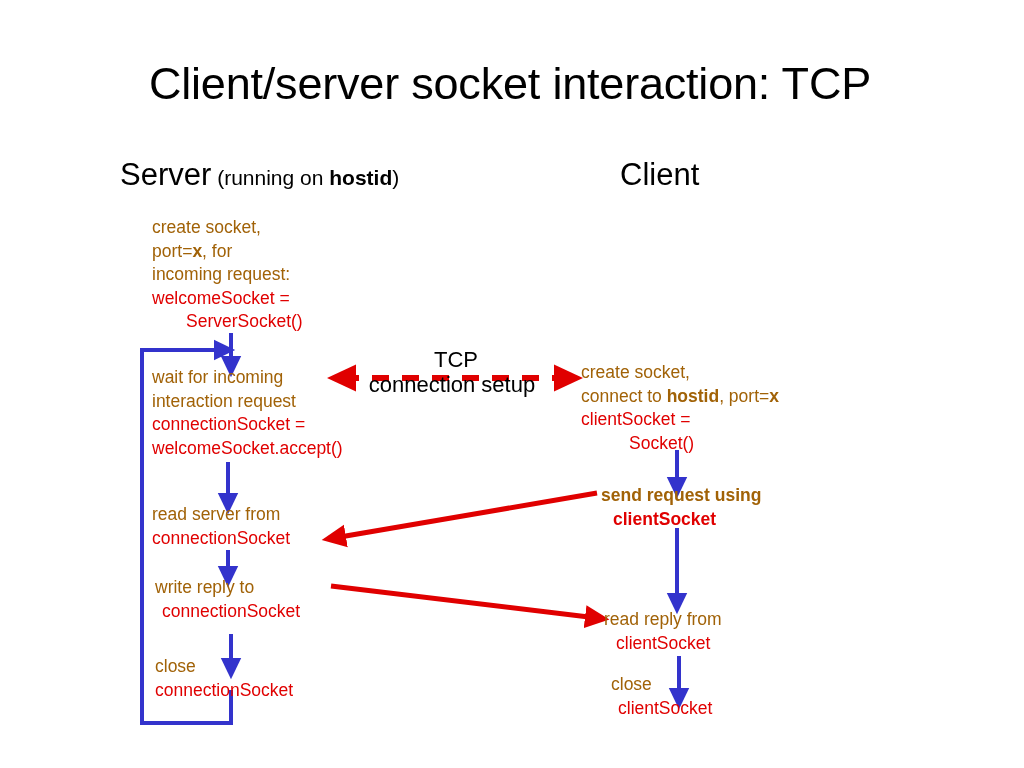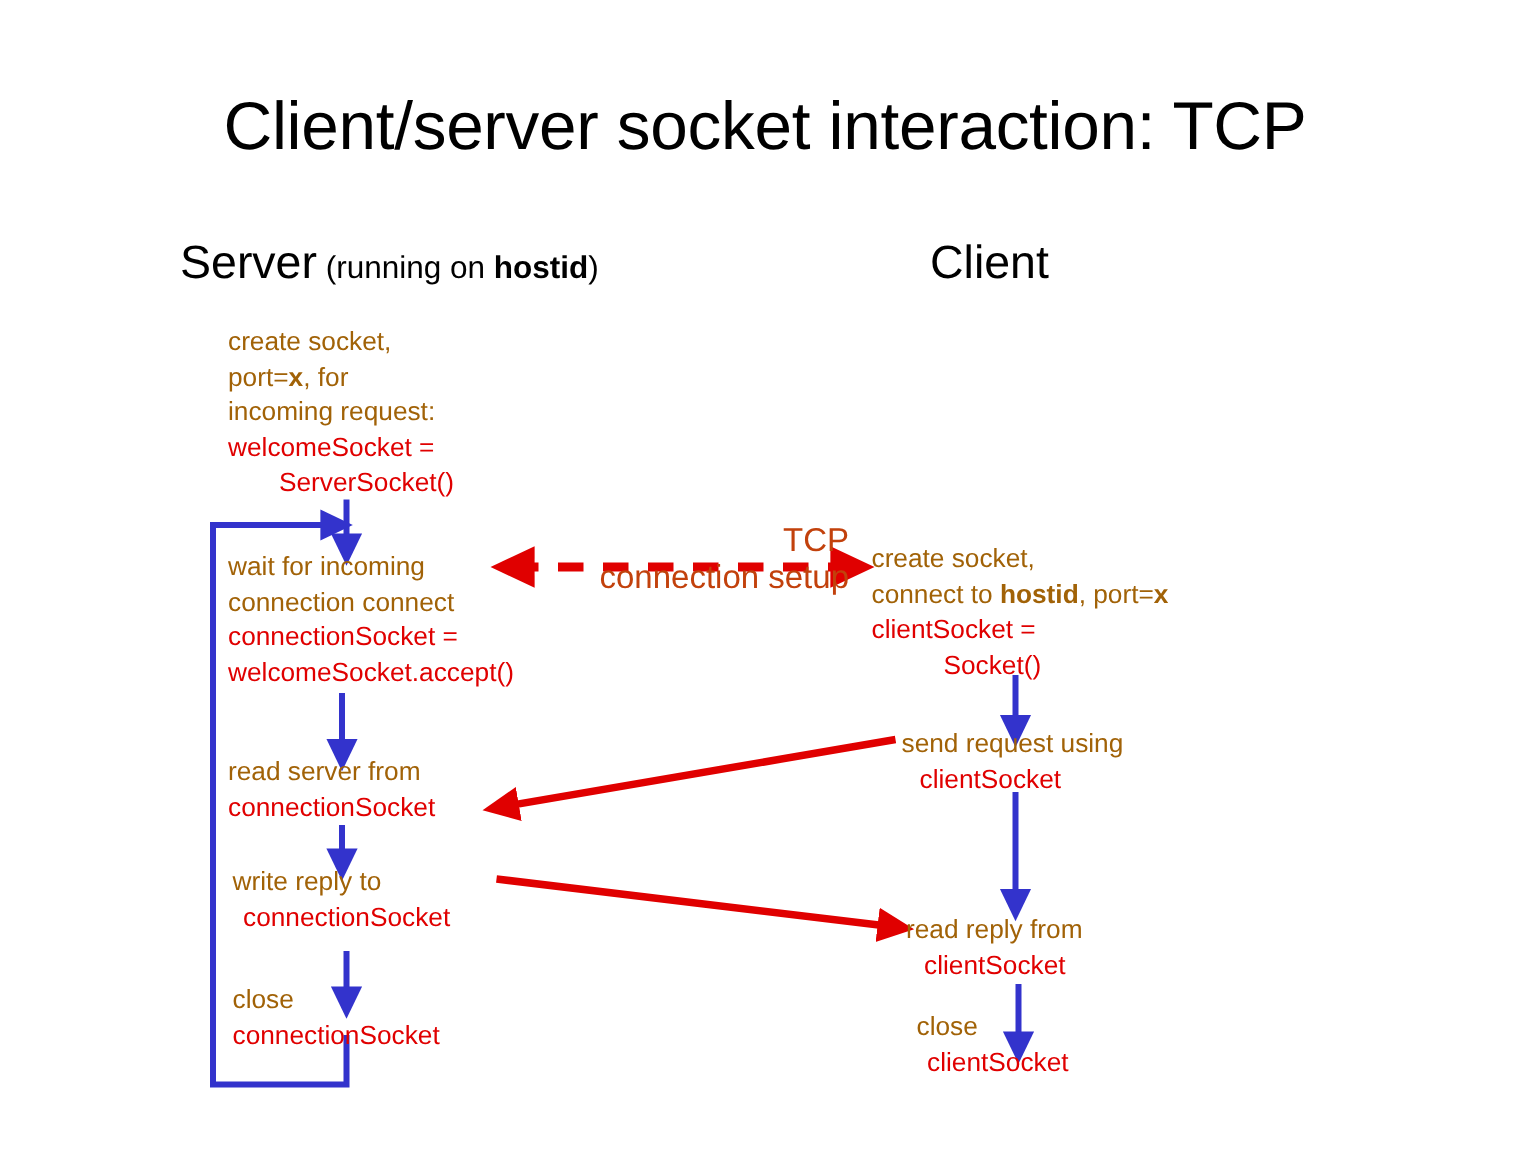--- a/index.html
+++ b/index.html
@@ -67,22 +67,22 @@
     width: 1024px; height: 768px;
     pointer-events: none;
   }
 
   
   #tcp-label {
     position: absolute;
     left: 346px;
     top: 347px;
     width: 220px;
-    text-align: right;
-    color: #c2410c;
+    text-align: center;
+    color: #000000;
     font-size: 22px;
     line-height: 25px;
     white-space: nowrap;
   }
   #tcp-label .l2 { margin-left: -8px; display:block; }
 </style>
 </head>
 <body>
 
 <div id="slide">
@@ -159,21 +159,21 @@
   <div class="blk" style="left:152px; top:216px;">
     <div class="k">create socket,</div>
     <div class="k"><span>port=</span><b>x</b><span>, for</span></div>
     <div class="k">incoming request:</div>
     <div class="c">welcomeSocket =</div>
     <div class="c"><span class="ind"></span><span>ServerSocket()</span></div>
   </div>
 
   <div class="blk" style="left:152px; top:366px;">
     <div class="k">wait for incoming</div>
-    <div class="k">connection connect</div>
+    <div class="k">interaction request</div>
     <div class="c">connectionSocket =</div>
     <div class="c">welcomeSocket.accept()</div>
   </div>
 
   <div class="blk" style="left:152px; top:503px;">
     <div class="k">read server from</div>
     <div class="c">connectionSocket</div>
   </div>
 
   <div class="blk" style="left:155px; top:576px;">
@@ -186,21 +186,21 @@
     <div class="c">connectionSocket</div>
   </div>
 
   <div class="blk" style="left:581px; top:361px;">
     <div class="k">create socket,</div>
     <div class="k"><span>connect to </span><b>hostid</b><span>, port=</span><b>x</b></div>
     <div class="c">clientSocket =</div>
     <div class="c"><span class="ind" style="width:48px;"></span><span>Socket()</span></div>
   </div>
 
-  <div class="blk" style="left:601px; top:484px;">
+  <div class="blk" style="left:601px; top:484px;font-weight:bold;">
     <div class="k">send request using</div>
     <div class="c" style="padding-left:12px;"><span>clientSocket</span></div>
   </div>
 
   <div class="blk" style="left:604px; top:608px;">
     <div class="k">read reply from</div>
     <div class="c" style="padding-left:12px;"><span>clientSocket</span></div>
   </div>
 
   <div class="blk" style="left:611px; top:673px;">

